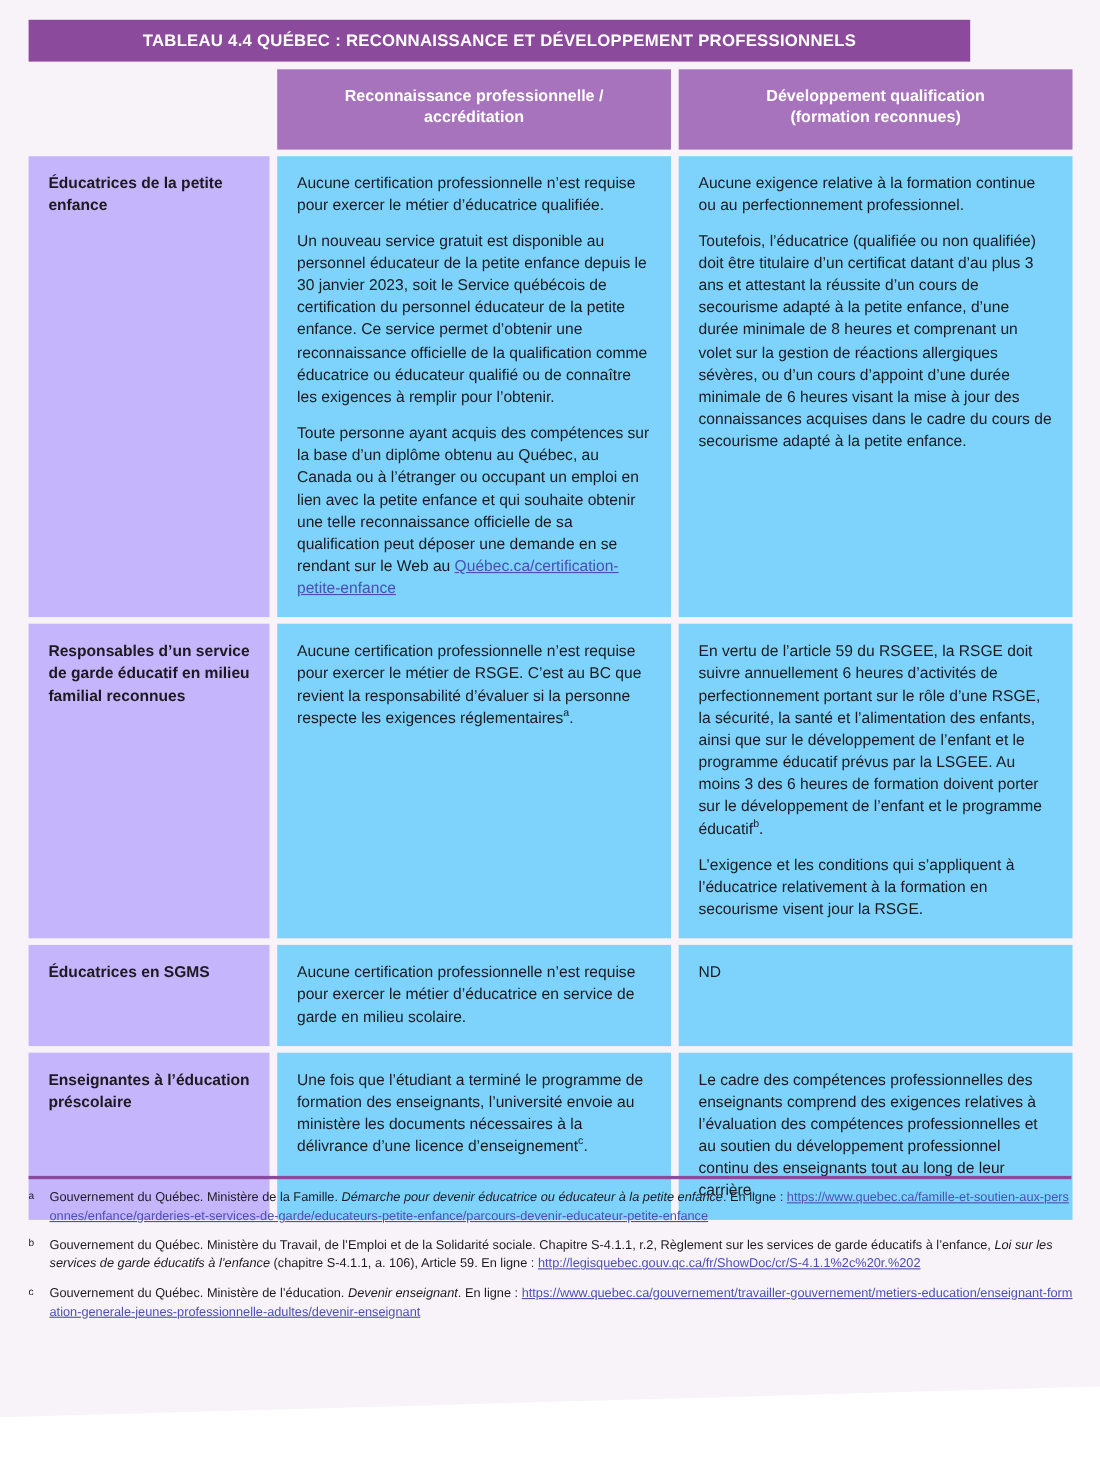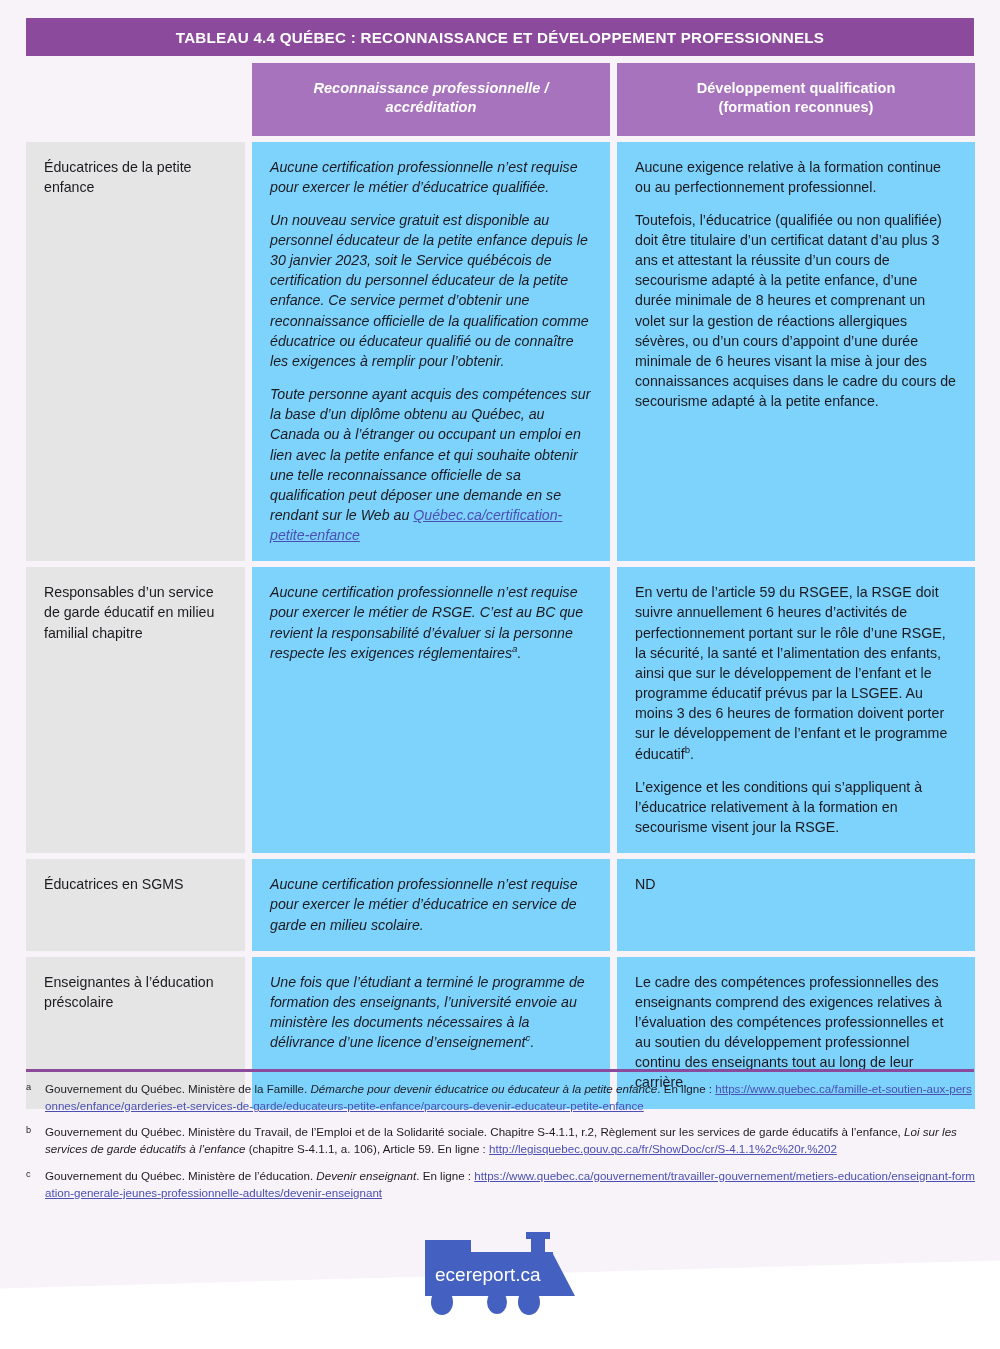--- a/index.html
+++ b/index.html
@@ -35,21 +35,21 @@
     transform: rotate(-1.6deg);
     transform-origin: left bottom;
     z-index: 5;
   }
 
   
   .title-bar {
     position: absolute;
     left: 26px;
     top: 18px;
-    width: 948px;
+    width: 856px;
     height: 38px;
     background: #8c4a9c;
     display: flex;
     align-items: center;
     justify-content: center;
     box-sizing: border-box;
   }
   .title-bar .title-text {
     color: #ffffff;
     font-size: 15.2px;
@@ -66,21 +66,21 @@
     top: 63px;
     width: 948px;
   }
   .row {
     display: flex;
     align-items: stretch;
     column-gap: 7px;
     margin-bottom: 6px;
   }
   .col1 { width: 219px; flex: 0 0 219px; }
-  .col2 { width: 358px; flex: 0 0 358px; font-style: italic; }
+  .col2 { width: 358px; flex: 0 0 358px; }
   .col3 { width: 358px; flex: 0 0 358px; }
 
   
   .hdr-row .spacer { background: transparent; }
   .hdr-cell {
     background: #a873bd;
     color: #ffffff;
     font-weight: bold;
     font-size: 14.6px;
     line-height: 1.32;
@@ -95,21 +95,21 @@
 
   
   .cell {
     background: #efe9f4;
     padding: 15px 18px 16px 18px;
     box-sizing: border-box;
     font-size: 14.2px;
     line-height: 1.42;
     color: #1c1a20;
   }
-  .cell.c1 { background: #e5e5e5; }
+  .cell.c1 { background: #c4b5fd; font-weight: bold; }
   .cell.c2, .cell.c3 { background: #7dd3fc; }
 
   .cell p {
     margin: 0 0 13px 0;
   }
   .cell p:last-child { margin-bottom: 0; }
 
   .cell a, .link {
     color: #4b4fb3;
     text-decoration: underline;
@@ -209,21 +209,21 @@
         <p><span>Toute personne ayant acquis des compétences sur la base d’un diplôme obtenu au Québec, au Canada ou à l’étranger ou occupant un emploi en lien avec la petite enfance et qui souhaite obtenir une telle reconnaissance officielle de sa qualification peut déposer une demande en se rendant sur le Web au </span><a class="link" href="#">Québec.ca/certification-petite-enfance</a></p>
       </div>
       <div class="col3 cell c3">
         <p>Aucune exigence relative à la formation continue ou au perfectionnement professionnel.</p>
         <p>Toutefois, l’éducatrice (qualifiée ou non qualifiée) doit être titulaire d’un certificat datant d’au plus 3 ans et attestant la réussite d’un cours de secourisme adapté à la petite enfance, d’une durée minimale de 8 heures et comprenant un volet sur la gestion de réactions allergiques sévères, ou d’un cours d’appoint d’une durée minimale de 6 heures visant la mise à jour des connaissances acquises dans le cadre du cours de secourisme adapté à la petite enfance.</p>
       </div>
     </div>
 
     <div class="row">
       <div class="col1 cell c1">
-        <p>Responsables d’un service de garde éducatif en milieu familial chapitre</p>
+        <p>Responsables d’un service de garde éducatif en milieu familial reconnues</p>
       </div>
       <div class="col2 cell c2">
         <p><span>Aucune certification professionnelle n’est requise pour exercer le métier de RSGE. C’est au BC que revient la responsabilité d’évaluer si la personne respecte les exigences réglementaires</span><sup>a</sup><span>.</span></p>
       </div>
       <div class="col3 cell c3">
         <p><span>En vertu de l’article 59 du RSGEE, la RSGE doit suivre annuellement 6 heures d’activités de perfectionnement portant sur le rôle d’une RSGE, la sécurité, la santé et l’alimentation des enfants, ainsi que sur le développement de l’enfant et le programme éducatif prévus par la LSGEE. Au moins 3 des 6 heures de formation doivent porter sur le développement de l’enfant et le programme éducatif</span><sup>b</sup><span>.</span></p>
         <p>L’exigence et les conditions qui s’appliquent à l’éducatrice relativement à la formation en secourisme visent jour la RSGE.</p>
       </div>
     </div>
 
@@ -269,34 +269,14 @@
 
     <div class="fn">
       <div class="fn-marker">c</div>
       <div class="fn-body"><span>Gouvernement du Québec. Ministère de l’éducation. </span><i>Devenir enseignant</i><span>. En ligne : </span><a href="#">https://www.quebec.ca/gouvernement/travailler-gouvernement/metiers-education/enseignant-formation-generale-jeunes-professionnelle-adultes/devenir-enseignant</a></div>
     </div>
 
   </div>
 
   <div class="bottom-wedge"></div>
 
-  <div class="logo-wrap">
-    <svg class="logo-svg" width="150" height="86" viewBox="0 0 150 86" aria-hidden="true">
-
-      <rect x="106" y="2" width="14" height="22" fill="#4460c0"></rect>
-      <rect x="101" y="0" width="24" height="7" fill="#4460c0"></rect>
-
-      <rect x="0" y="8" width="46" height="16" fill="#4460c0"></rect>
-
-      <path d="M0 20 L150 20 L150 20 Z" fill="none"></path>
-      <rect x="0" y="20" width="128" height="44" fill="#4460c0"></rect>
-
-      <path d="M128 22 L150 64 L128 64 Z" fill="#4460c0"></path>
-
-      <ellipse cx="17" cy="70" rx="11" ry="13" fill="#4460c0"></ellipse>
-      <ellipse cx="72" cy="70" rx="10" ry="12" fill="#4460c0"></ellipse>
-      <ellipse cx="104" cy="70" rx="11" ry="13" fill="#4460c0"></ellipse>
-
-      <text id="logo-text" x="10" y="49" font-family="'Liberation Sans', sans-serif" font-size="19" font-weight="normal" fill="#ffffff">ecereport.ca</text>
-    </svg>
-  </div>
 
 </div>
 
 </body></html>

